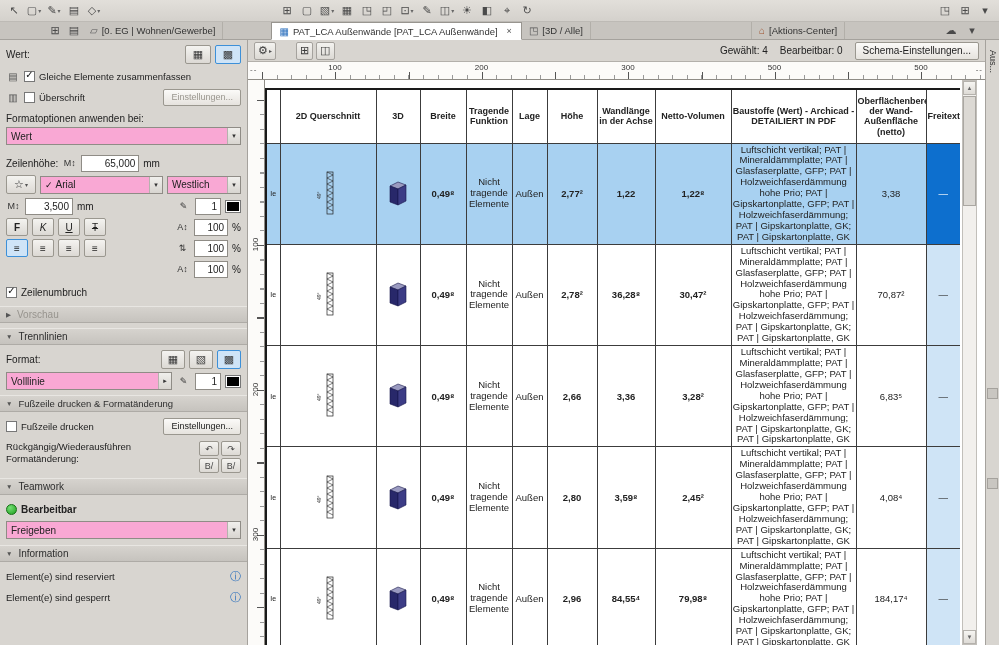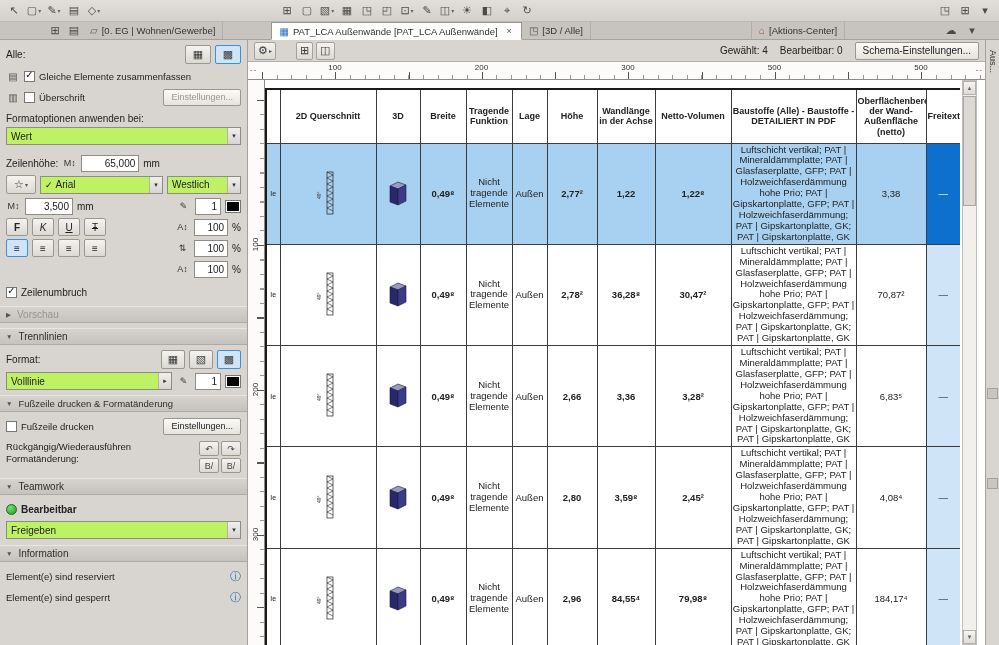--- a/index.html
+++ b/index.html
@@ -48,21 +48,21 @@
   .checkbox i { font-style:normal; font-size:10px; line-height:1; color:#111; margin-top:-2px; }
   .sbtn { height:19px; border:1px solid #9a978f; background:linear-gradient(#f4f3f0,#dcd9d4); border-radius:2px;
           display:inline-flex; align-items:center; justify-content:center; gap:1px; }
   .sbtn.w26 { width:26px; } .sbtn.w24 { width:24px; } .sbtn.w30 { width:30px; }
   .sbtn.active { background:#cfe4f7; border-color:#3d90d8; }
   .sbtn .gi { font-size:11px; color:#3a3a3a; }
   .tiny-dd { font-style:normal; font-size:6px; color:#555; }
   .btn { height:17px; border:1px solid #9a978f; background:linear-gradient(#fbfaf8,#e6e3de); font-size:9px;
          padding:0 7px; border-radius:2px; color:#222; font-family:inherit; white-space:nowrap; }
   .btn.disabled { color:#9a978f; }
-  .select { height:18px; border:1px solid #8f8c86; background:#bef264; display:flex; align-items:center;
+  .select { height:18px; border:1px solid #8f8c86; background:#f9a8d4; display:flex; align-items:center;
             font-size:10px; padding-left:4px; gap:3px; overflow:hidden; white-space:nowrap; }
   .select.full { width:100%; }
   .select.grow { flex:1 1 auto; min-width:0; }
   .select.w72 { width:74px; flex:none;gap:8px; }
   .ddbox { margin-left:auto; height:100%; width:13px; flex:none; background:linear-gradient(#f0efec,#d8d5d0);
            border-left:1px solid #b5b2ad; display:flex; align-items:center; justify-content:center; }
   .ddbox i { font-style:normal; font-size:7px; color:#333; }
   .chk { font-style:normal; color:#111; font-size:9px; }
   .input { height:17px; border:1px solid #8f8c86; background:#fff; font-size:10px; display:inline-flex;
            align-items:center; justify-content:flex-end; padding:0 3px; flex:none; }
@@ -212,21 +212,21 @@
       </div>
     <span id="tab-right-icons" class="tbgroup tabsright" data-name="tab-bar-right-icons">
         <span class="tbicon" data-name="cloud-teamwork-icon">☁</span>
         <span class="tbicon" data-name="tab-list-dropdown-icon">▾</span>
       </span>
   </div>
 
   <div class="sidebar" data-name="schedule-format-sidebar">
 
     <div class="srow" data-name="style-row">
-      <span class="slabel" data-name="style-label">Alle:</span>
+      <span class="slabel" data-name="style-label">Wert:</span>
       <span class="spacer"></span>
       <span class="sbtn w26" data-name="style-option-1-button">
           <span class="gi" data-name="table-style-plain-icon">▦</span>
         </span>
       <span class="sbtn w26 active" data-name="style-option-2-button">
           <span class="gi" data-name="table-style-custom-icon">▩</span>
         </span>
     </div>
 
     <div class="srow" data-name="merge-elements-row">
@@ -482,21 +482,21 @@
           <tr class="trow-head" id="sched-header-row">
               <th class="hc hc0" data-name="column-header"></th>
               <th class="hc hc1" data-name="column-header">2D Querschnitt</th>
               <th class="hc hc2" data-name="column-header">3D</th>
               <th class="hc hc3" data-name="column-header">Breite</th>
               <th class="hc hc4" data-name="column-header">Tragende Funktion</th>
               <th class="hc hc5" data-name="column-header">Lage</th>
               <th class="hc hc6" data-name="column-header">Höhe</th>
               <th class="hc hc7" data-name="column-header">Wandlänge in der Achse</th>
               <th class="hc hc8" data-name="column-header">Netto-Volumen</th>
-              <th class="hc hc9" data-name="column-header">Baustoffe (Alle) - Baustoffe - DETAILIERT IN PDF</th>
+              <th class="hc hc9" data-name="column-header">Baustoffe (Wert) - Archicad - DETAILIERT IN PDF</th>
               <th class="hc hc10" data-name="column-header">Oberflächenbereich der Wand-Außenfläche (netto)</th>
               <th class="hc hc11" data-name="column-header">Freitext</th>
             </tr>
         </thead>
         <tbody id="sched-body">
             <tr class="data selected" data-name="table-row">
     <td class="c-marker" data-name="row-marker-cell">
                 <span class="marker">Ie</span>
               </td>
     <td class="c-2d" data-name="section-2d-cell">

